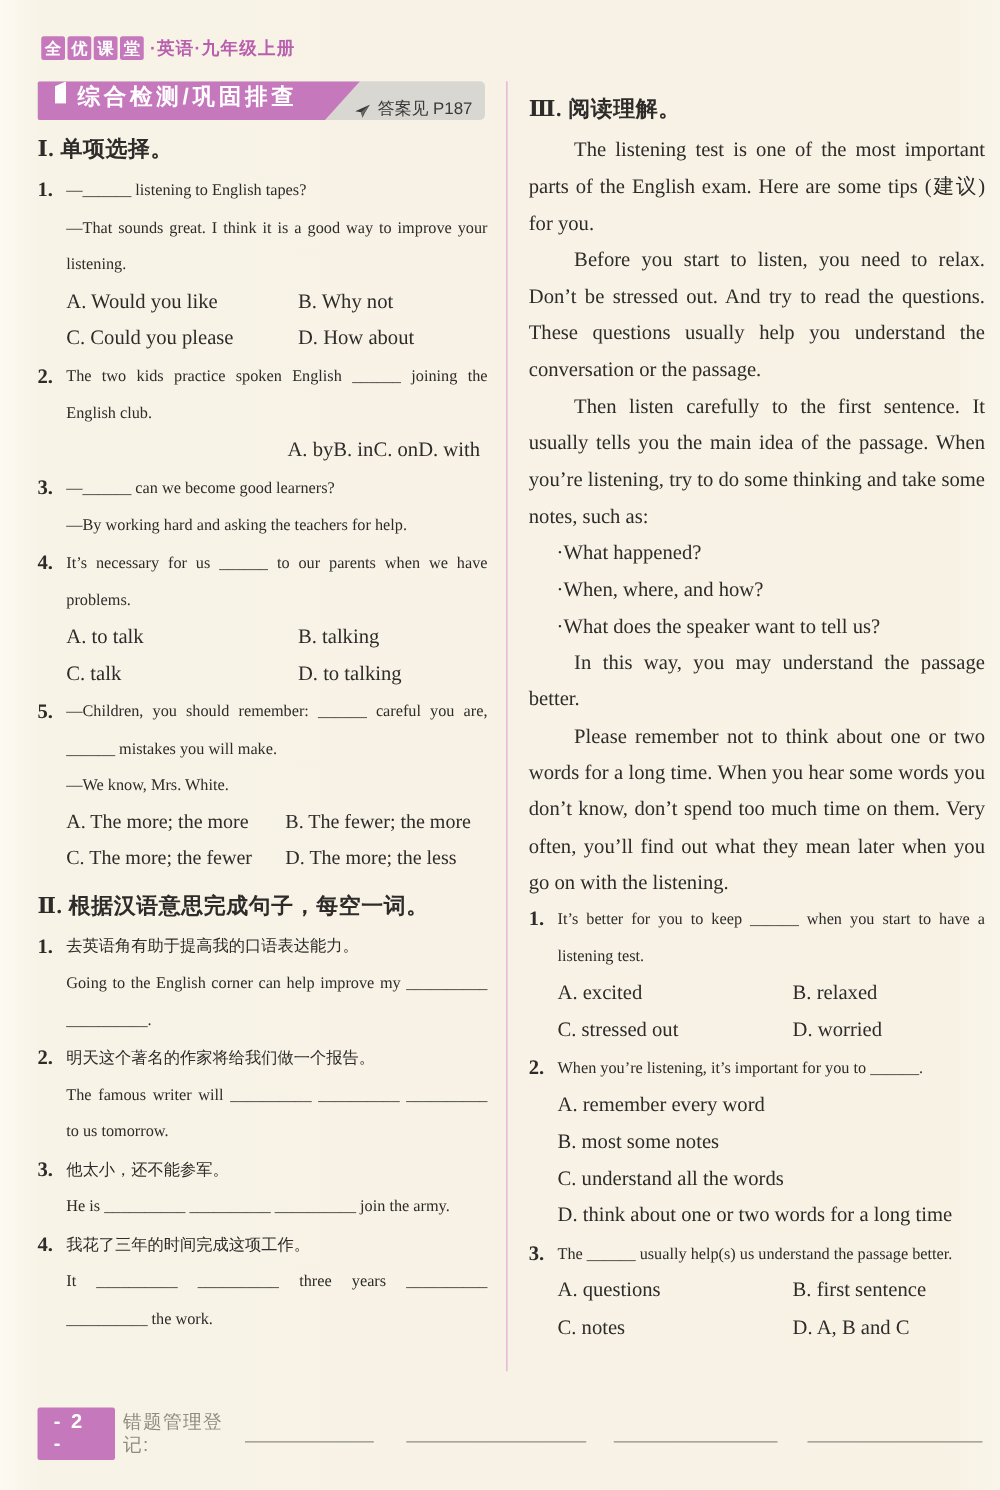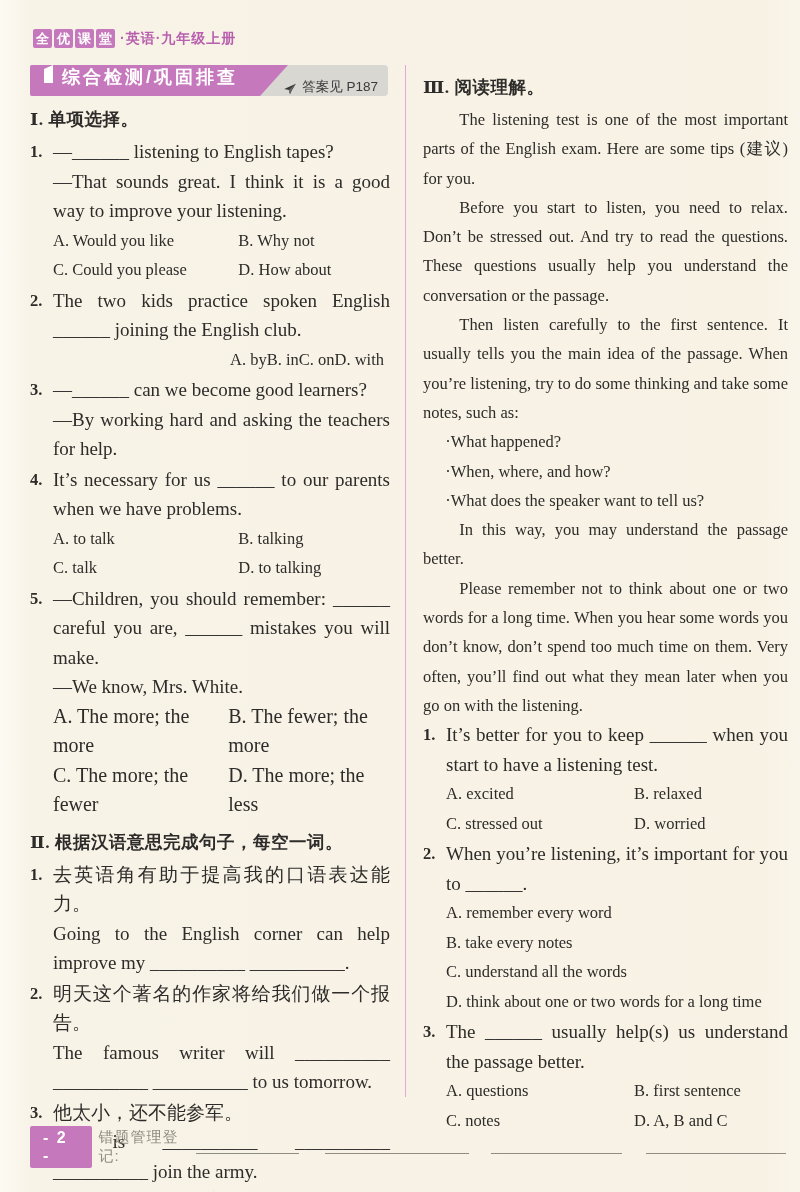--- a/index.html
+++ b/index.html
@@ -49,23 +49,23 @@
   .cols { position:absolute; left:30px; top:65px; right:12px; bottom:70px; display:flex; }
   .col-left { width:360px; }
   .divider { width:1px; background:#e2a9d6; margin-left:15px; height:1032px; }
   .col-right { flex:1; padding-left:17px; }
   
   .sec-title { font-weight:bold; font-size:17.5px; margin:10px 0 6px 0; letter-spacing:0.5px; }
   .col-left .sec-title:first-of-type { margin-top:42px; }
   .q { display:flex; margin-bottom:1px; }
   .q-no { width:23px; font-weight:bold; font-size:16.5px; flex:none; line-height:29.5px; }
   .q-body { flex:1; }
-  .q-body p, .stem { font-size:19px; line-height:29.5px; text-align:justify; }
+  .q-body p, .stem { font-size:13px; line-height:29.5px; text-align:justify; }
   .opts2 { display:grid; grid-template-columns:55% 45%; font-size:16.5px; line-height:29.5px; }
-  .opts2b { display:grid; grid-template-columns:52% 48%; font-size:20px; line-height:29.5px; }
+  .opts2b { display:grid; grid-template-columns:52% 48%; font-size:16px; line-height:29.5px; }
   .opts4 { display:flex; justify-content:flex-end; padding-right:6px;
     font-size:16.5px; line-height:29.5px; }
   .opts-stack { font-size:16.5px; line-height:29.5px; }
   .opts-stack span { display:block; }
   .zh { font-size:16.5px; line-height:30px; }
   .para { font-size:16.5px; line-height:29.3px; text-align:justify; text-indent:2.2em; }
   .bullet { font-size:16.5px; line-height:29.3px; padding-left:1.35em; }
   
   .footer { position:absolute; left:30px; right:14px; top:1126px; display:flex; align-items:center; }
   .page-no {
@@ -236,21 +236,21 @@
           </div>
         </div>
       </div>
 
       <div class="q">
         <span class="q-no">2.</span>
         <div class="q-body">
           <p>When you’re listening, it’s important for you to ______.</p>
           <div class="opts-stack">
             <span>A. remember every word</span>
-            <span>B. take every notes</span>
+            <span>B. most some notes</span>
             <span>C. understand all the words</span>
             <span>D. think about one or two words for a long time</span>
           </div>
         </div>
       </div>
 
       <div class="q">
         <span class="q-no">3.</span>
         <div class="q-body">
           <p>The ______ usually help(s) us understand the passage better.</p>

